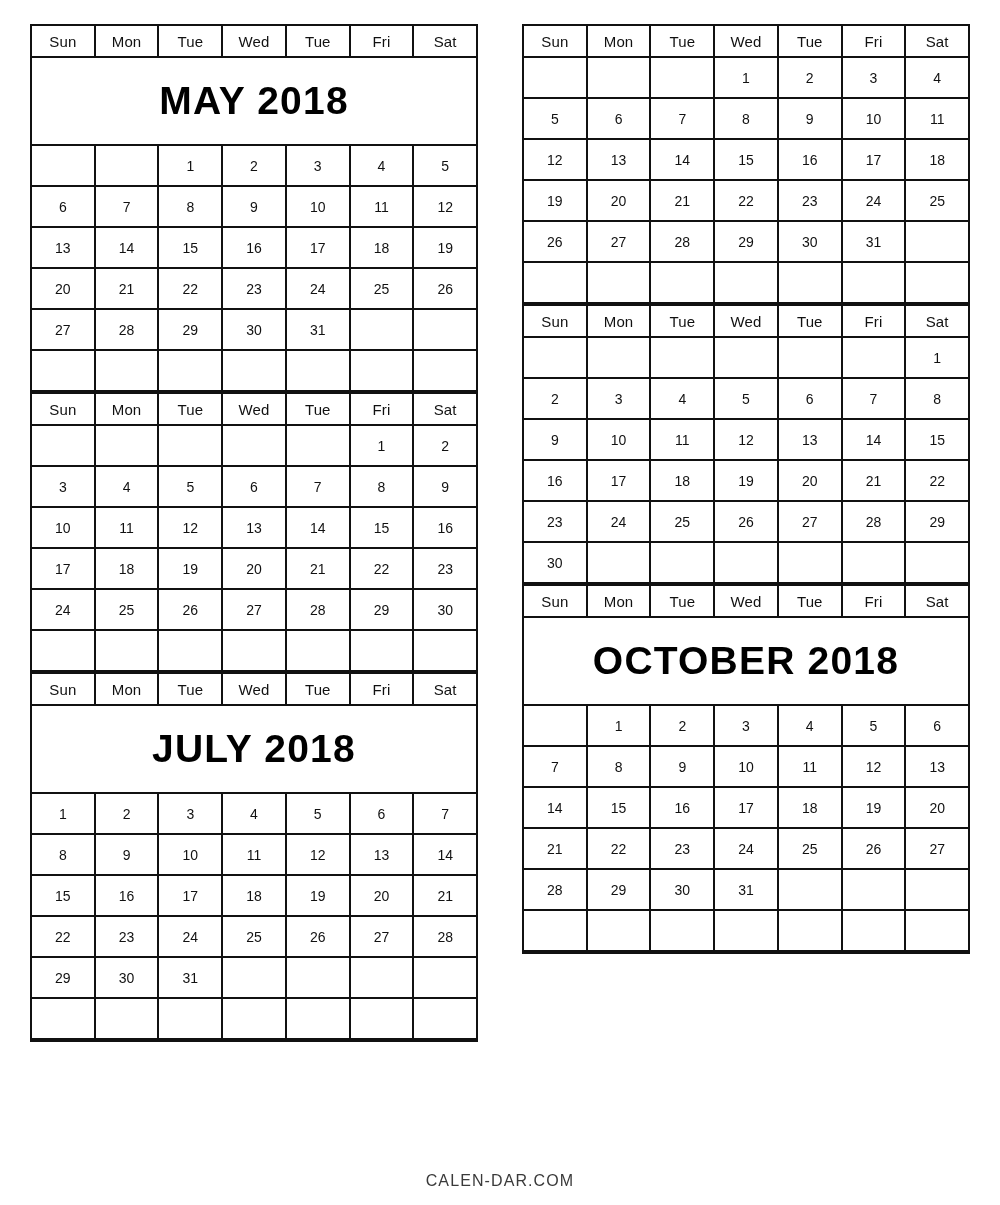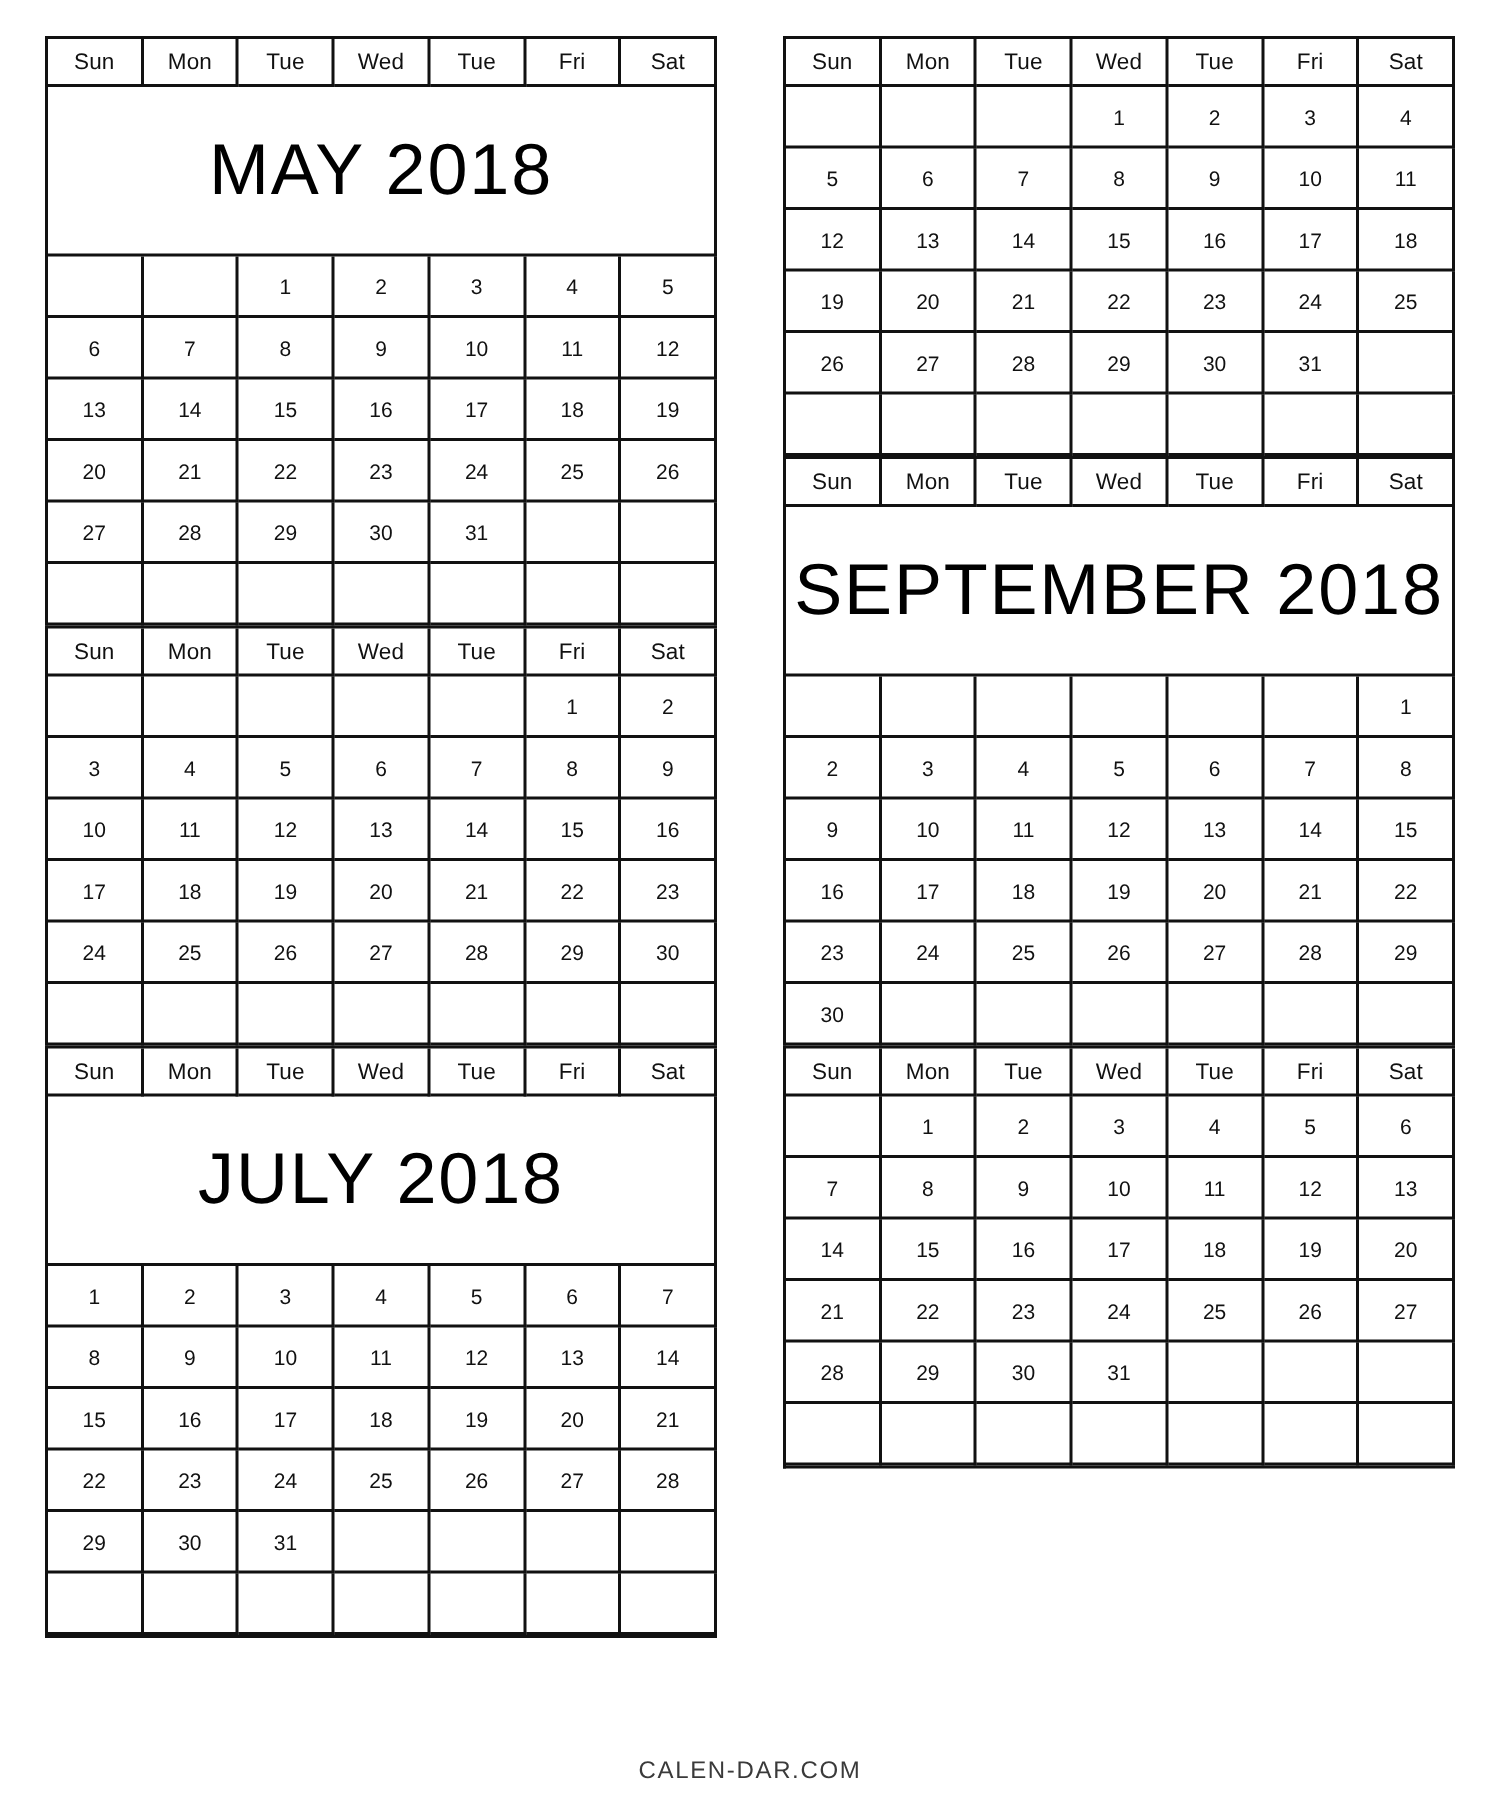--- a/index.html
+++ b/index.html
@@ -75,29 +75,29 @@
     letter-spacing: 0.1px;
     color: #111111;
   }
 
   .title-row {
     display: flex;
     width: 100%;
   }
   .title-cell {
     flex: 1 1 0;
-    height: 113px;
+    height: 88px;
     border-right: 2px solid #111111;
     border-bottom: 2px solid #111111;
     box-sizing: border-box;
     display: flex;
     align-items: center;
     justify-content: center;
-    font-size: 48px;
-    font-weight: 400;
+    font-size: 39px;
+    font-weight: 700;
     letter-spacing: 1.2px;
     color: #000000;
     white-space: nowrap;
   }
 
   .day-row .cell {
     height: 41px;
     font-size: 14px;
     font-weight: 400;
     color: #111111;
@@ -393,23 +393,20 @@
         <div class="month">
           <div class="row weekday-row">
             <div class="cell">Sun</div>
             <div class="cell">Mon</div>
             <div class="cell">Tue</div>
             <div class="cell">Wed</div>
             <div class="cell">Tue</div>
             <div class="cell">Fri</div>
             <div class="cell">Sat</div>
           </div>
-          <div class="title-row">
-            <div class="title-cell">SEPTEMBER 2018</div>
-          </div>
           <div class="row day-row">
             <div class="cell"></div>
             <div class="cell"></div>
             <div class="cell"></div>
             <div class="cell"></div>
             <div class="cell"></div>
             <div class="cell"></div>
             <div class="cell">1</div>
           </div>
           <div class="row day-row">
@@ -461,20 +458,23 @@
         <div class="month last-of-col">
           <div class="row weekday-row">
             <div class="cell">Sun</div>
             <div class="cell">Mon</div>
             <div class="cell">Tue</div>
             <div class="cell">Wed</div>
             <div class="cell">Tue</div>
             <div class="cell">Fri</div>
             <div class="cell">Sat</div>
           </div>
+          <div class="title-row">
+            <div class="title-cell">OCTOBER 2018</div>
+          </div>
           <div class="row day-row">
             <div class="cell"></div>
             <div class="cell">1</div>
             <div class="cell">2</div>
             <div class="cell">3</div>
             <div class="cell">4</div>
             <div class="cell">5</div>
             <div class="cell">6</div>
           </div>
           <div class="row day-row">

